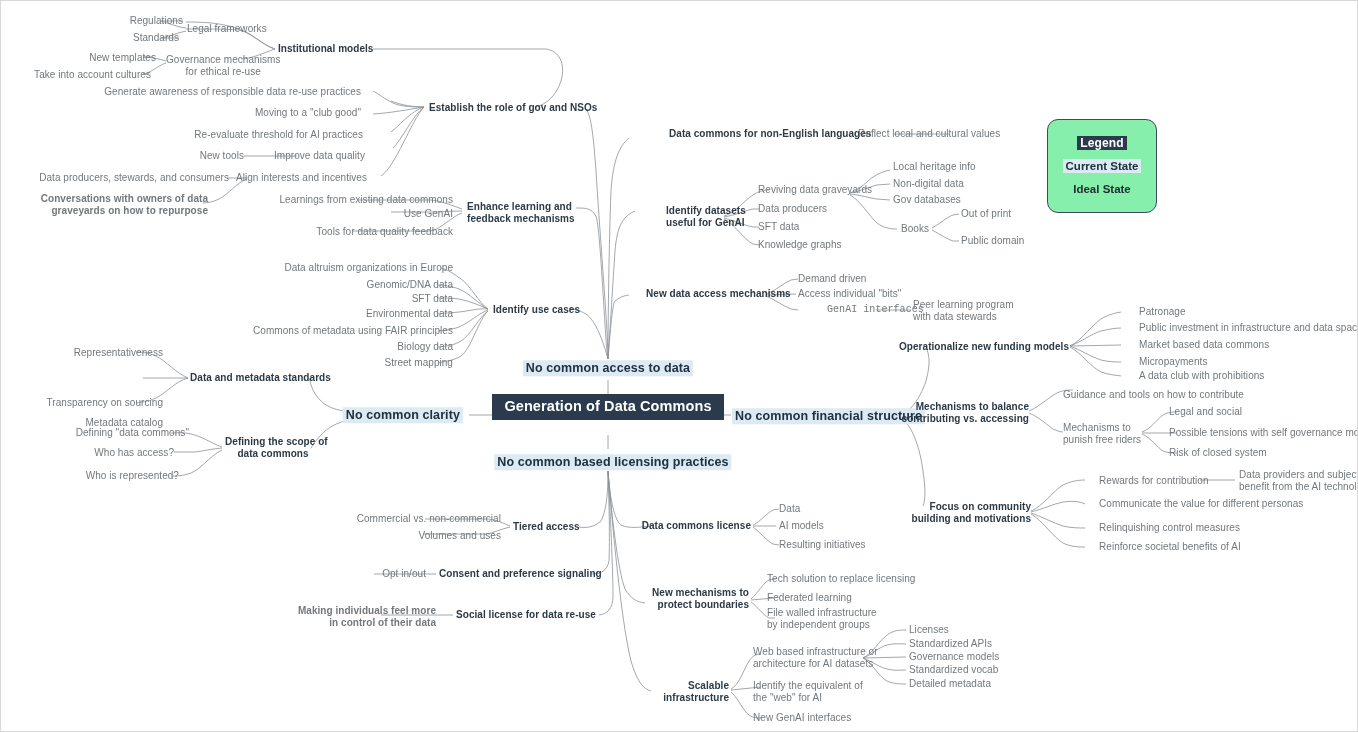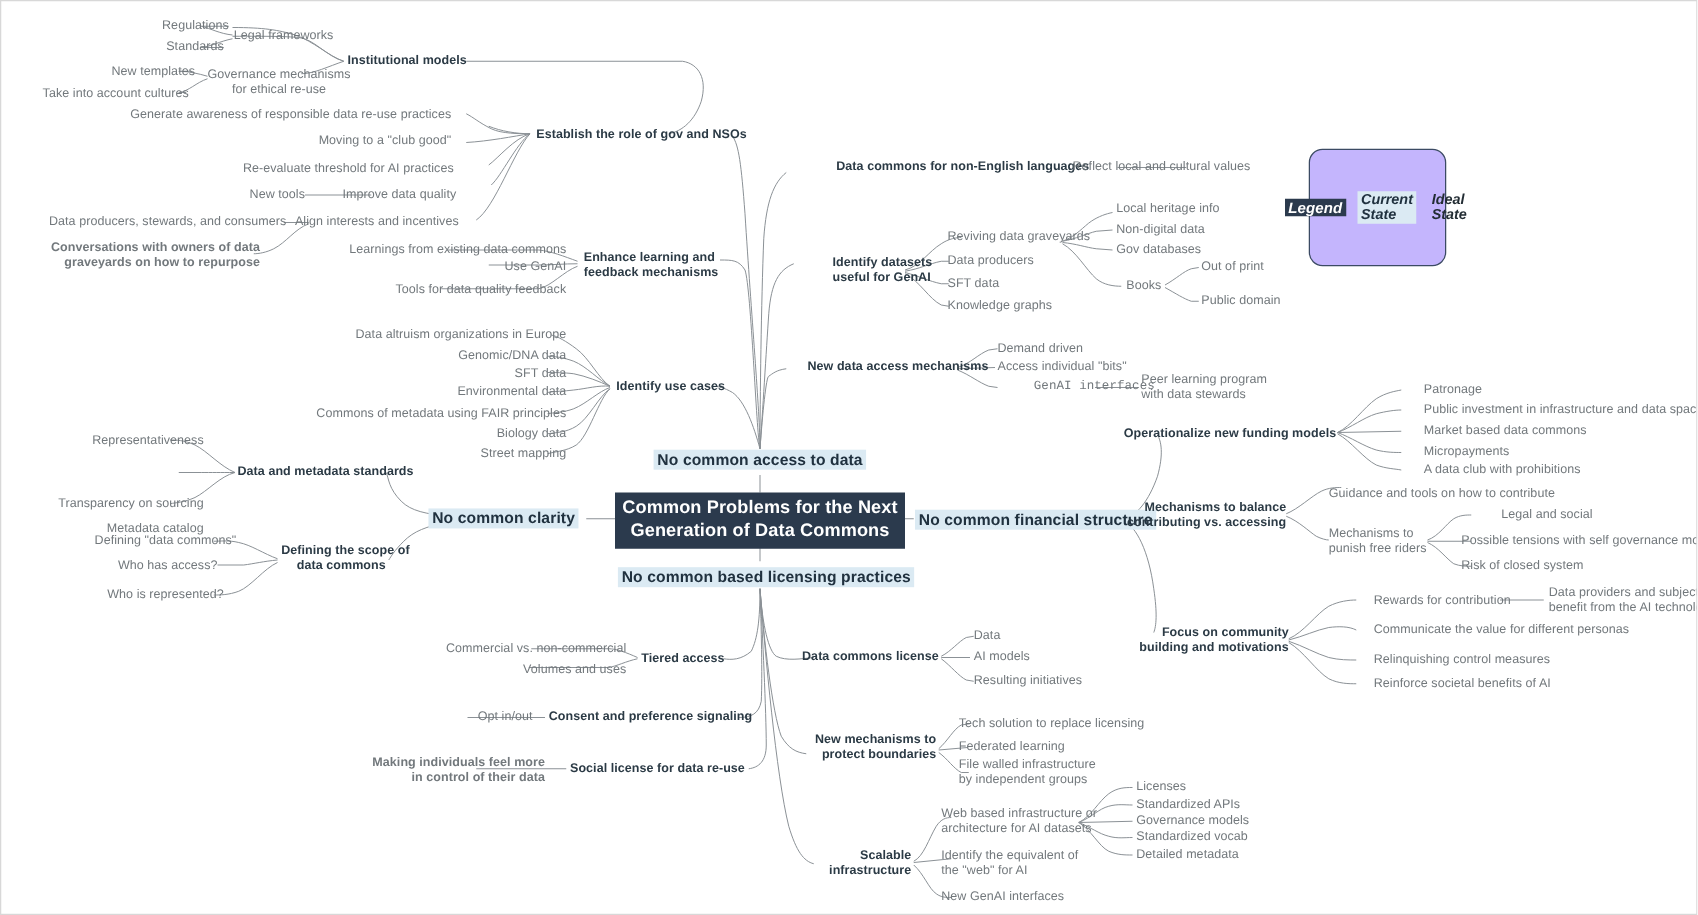--- a/index.html
+++ b/index.html
@@ -51,26 +51,26 @@
     padding:3px 2px 4px 2px;
     box-sizing:border-box;
     letter-spacing:0.1px;
   }
   .legend{
     position:absolute;
     left:1046px;top:118px;
     width:108px;height:92px;
     border:1.5px solid #3b4a63;
     border-radius:11px;
-    background:#c4b5fd;
+    background:#86efac;
     display:flex;
+    flex-direction:column;
     align-items:center;
     justify-content:center;
     gap:9px;
-    font-style:italic;
   }
   .legend-title{
     background:#2b3a4d;color:#ffffff;font-weight:bold;font-size:12px;
     padding:0px 3px;letter-spacing:.1px;
   }
   .legend-cur{
     background:#dbeaf3;color:#20313f;font-weight:bold;font-size:11.5px;padding:1px 3px;
   }
   .legend-ideal{
     color:#222c33;font-weight:bold;font-size:11.5px;padding:1px 3px;
@@ -213,21 +213,20 @@
       <path d="M875,309 L910,309"></path>
 
       <path d="M296,155 L243,155"></path>
 
       <path d="M246,177 L226,177"></path>
       <path d="M246,178 C235,182 228,193 218,198 C212,201 206,202 202,202"></path>
     </g>
   </svg>
 
   <div class="center-node">
-    <div>Common Problems for the Next</div>
     <div>Generation of Data Commons</div>
   </div>
 
   <div class="legend">
     <span class="legend-title">Legend</span>
     <span class="legend-cur">Current State</span>
     <span class="legend-ideal">Ideal State</span>
   </div>
 
   <div class="node aC" style="left:607px;top:368px;">
@@ -331,21 +330,21 @@
 
   <div class="node branch aR r" style="left:1028px;top:411px;">
     <div>Mechanisms to balance</div>
     <div>contributing vs. accessing</div>
   </div>
   <div class="node leaf aL" style="left:1062px;top:394px;">Guidance and tools on how to contribute</div>
   <div class="node leaf aL" style="left:1062px;top:432px;">
     <div>Mechanisms to</div>
     <div>punish free riders</div>
   </div>
-  <div class="node leaf aL" style="left:1200px;top:411px;">Legal and social</div>
+  <div class="node leaf aL" style="left:1168px;top:411px;">Legal and social</div>
   <div class="node leaf aL" style="left:1168px;top:432px;">Possible tensions with self governance model</div>
   <div class="node leaf aL" style="left:1168px;top:452px;">Risk of closed system</div>
 
   <div class="node branch aR r" style="left:1030px;top:511px;">
     <div>Focus on community</div>
     <div>building and motivations</div>
   </div>
   <div class="node leaf aL" style="left:1098px;top:480px;">Rewards for contribution</div>
   <div class="node leaf aL" style="left:1238px;top:479px;">
     <div>Data providers and subjects</div>

